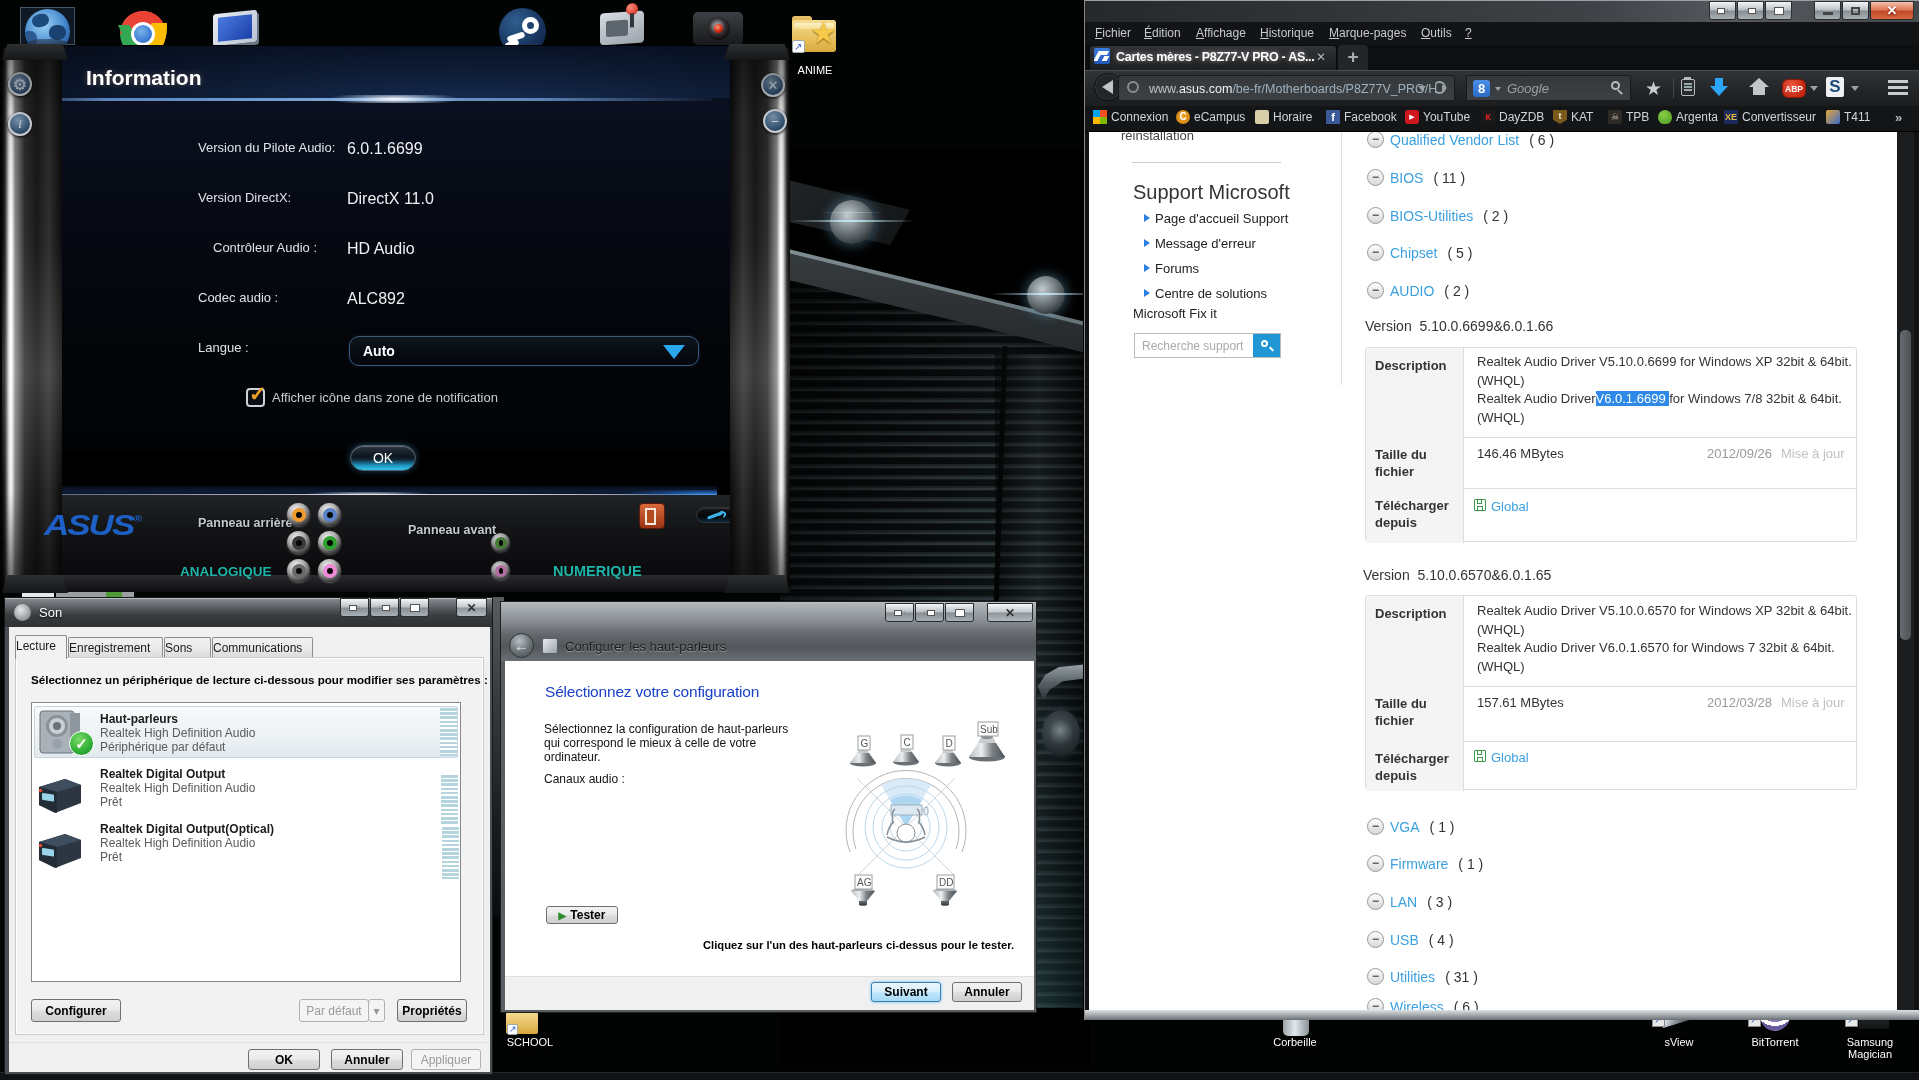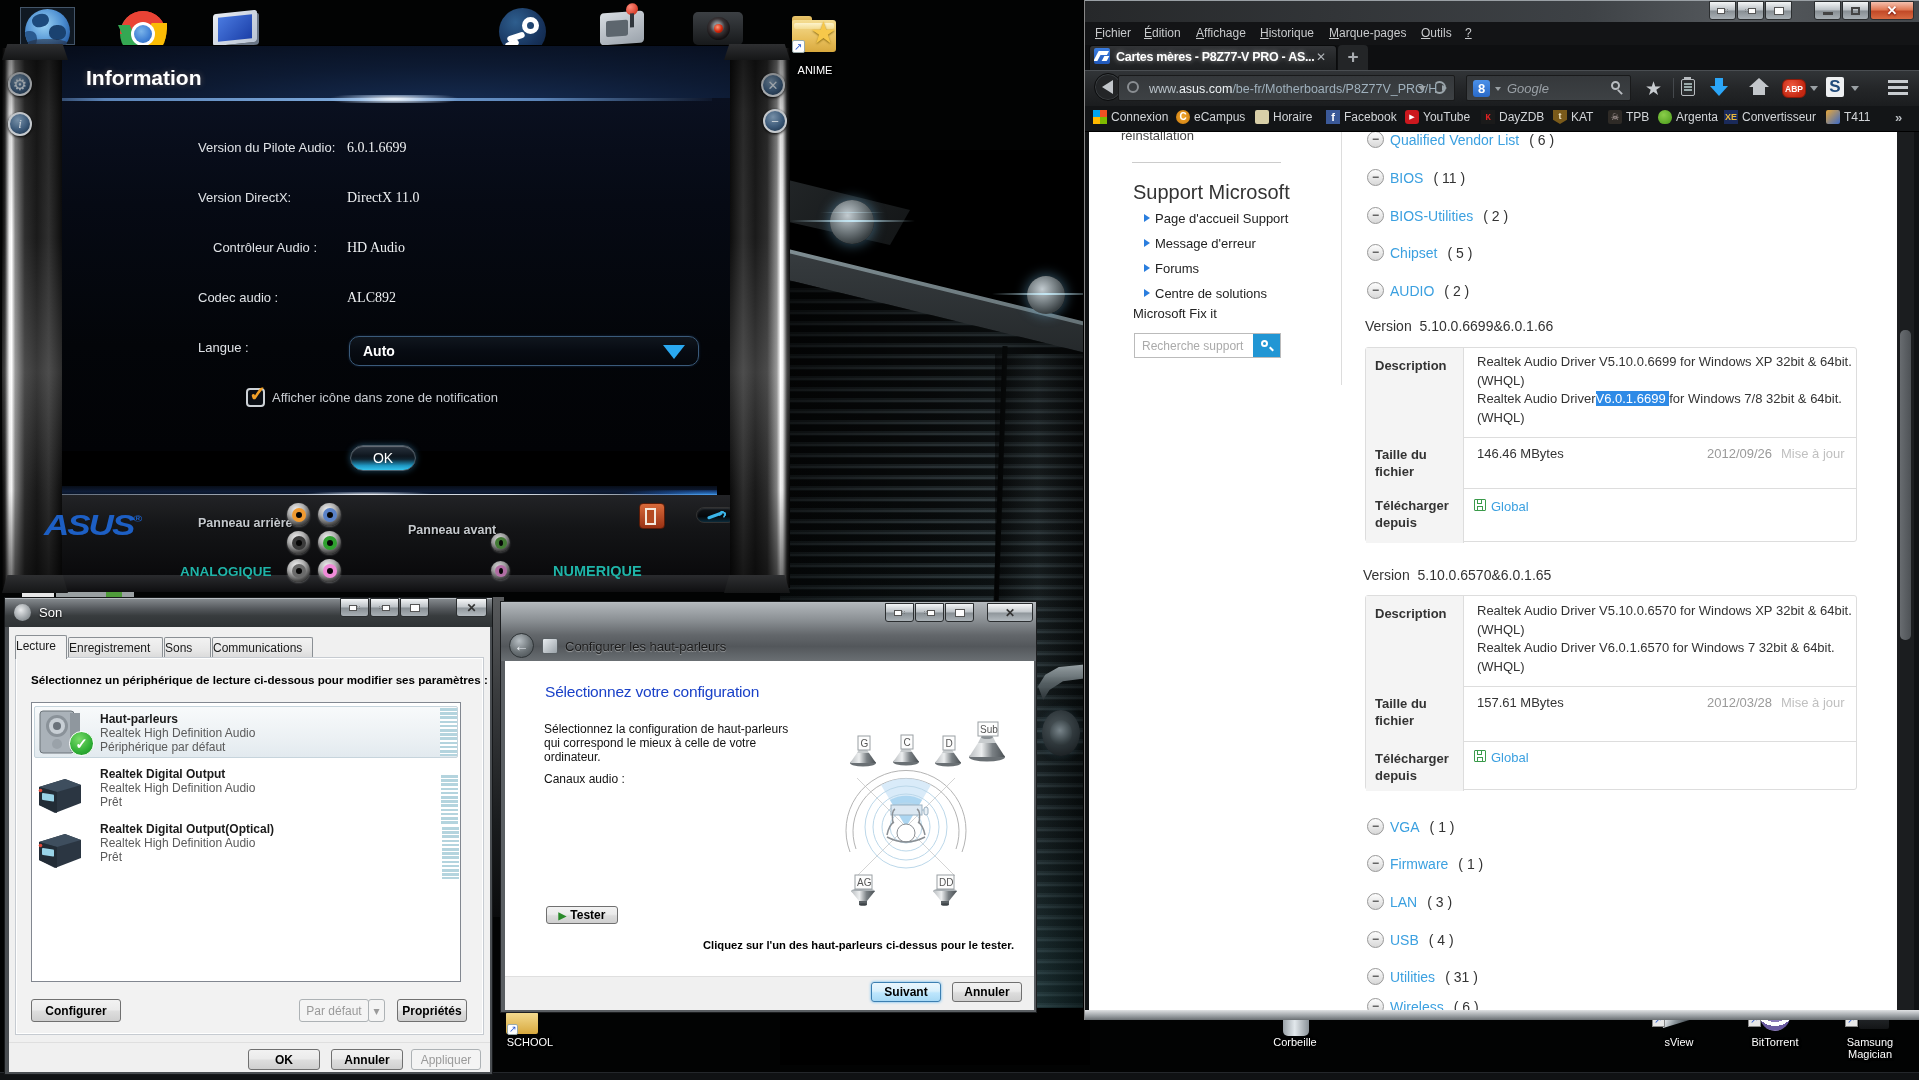--- a/index.html
+++ b/index.html
@@ -28,21 +28,21 @@
 .titlebar{position:absolute;left:0;top:0;right:0;background:linear-gradient(180deg,#84898d 0%,#54585c 35%,#383c3e 60%,#2e3234 100%);border-top:1px solid #b8bdc1;}
 .snapbtns{position:absolute;display:flex;}
 .snapbtn{width:29px;height:19px;border:1px solid #2b2e30;border-radius:0 0 3px 3px;background:linear-gradient(180deg,#f4f6f7,#b9bfc4 48%,#878e93 52%,#a9b0b5);display:flex;align-items:center;justify-content:center;margin-right:1px;}
 .closebtn{width:31px;height:19px;border:1px solid #2b2e30;border-radius:0 0 3px 3px;background:linear-gradient(180deg,#f6f7f8,#c3c8cc 48%,#8f969b 52%,#b3babf);display:flex;align-items:center;justify-content:center;color:#333;font-weight:700;font-size:12px;font-family:"Liberation Sans",sans-serif;}
 .snapglyph{display:inline-block;border:1px solid #555;background:#fdfdfd;}
 
 .w7btn{position:absolute;border:1px solid #707070;border-radius:3px;background:linear-gradient(180deg,#f2f2f2,#ebebeb 45%,#dddddd 55%,#cfcfcf);font-size:12px;color:#000;display:flex;align-items:center;justify-content:center;font-family:"Liberation Sans",sans-serif;}
 .w7btn.dis{border-color:#adb2b5;background:#f4f4f4;color:#9a9a9a;}
 
 .rlab{color:#dfe2e6;font-size:13px;}
-.rval{color:#eef0f2;font-size:14px;font-family:Liberation Serif, serif;}
+.rval{color:#eef0f2;font-size:16px;}
 .jack{position:absolute;width:23px;height:23px;border-radius:50%;background:radial-gradient(circle at 40% 30%,#f2f2f2,#b0b0b0 38%,#4a4a4a 70%,#161616 95%);display:flex;align-items:center;justify-content:center;box-shadow:0 1px 2px rgba(255,255,255,.25);}
 .jack .jin{width:14px;height:14px;border-radius:50%;display:flex;align-items:center;justify-content:center;}
 .jack .jin:after{content:"";width:6px;height:6px;border-radius:50%;background:#060606;display:block;margin:4px;}
 .jsm{width:19px;height:19px;opacity:.88;}
 .jsm .jin{width:12px;height:12px;}
 .pillar{position:absolute;width:60px;background:linear-gradient(90deg,#050505 0%,#2a2a2a 5%,#ececec 12%,#ffffff 16%,#8a8a8a 22%,#2e2e2e 38%,#1a1a1a 58%,#303030 78%,#0c0c0c 100%);}
 .pillar:after{content:"";position:absolute;left:0;top:0;width:100%;height:100%;background:linear-gradient(180deg,rgba(0,0,0,.55) 0%,rgba(0,0,0,.15) 12%,rgba(0,0,0,0) 35%,rgba(255,255,255,.14) 60%,rgba(0,0,0,.05) 82%,rgba(0,0,0,.6) 100%);}
 .pillar.pr{background:linear-gradient(90deg,#0c0c0c 0%,#303030 22%,#1a1a1a 42%,#2e2e2e 62%,#8a8a8a 78%,#ffffff 84%,#ececec 88%,#2a2a2a 95%,#050505 100%);}
 .pbtn{position:absolute;width:24px;height:24px;border-radius:50%;border:2px solid #e2e7ec;background:radial-gradient(circle at 40% 30%,#8aa8c4,#44668a 55%,#1a3048);color:#e8f2fa;font-size:13px;display:flex;align-items:center;justify-content:center;box-shadow:0 1px 3px #000;}
 .foot{position:absolute;background:linear-gradient(180deg,#2e2f31,#151617);clip-path:polygon(8% 0,92% 0,100% 100%,0 100%);}

